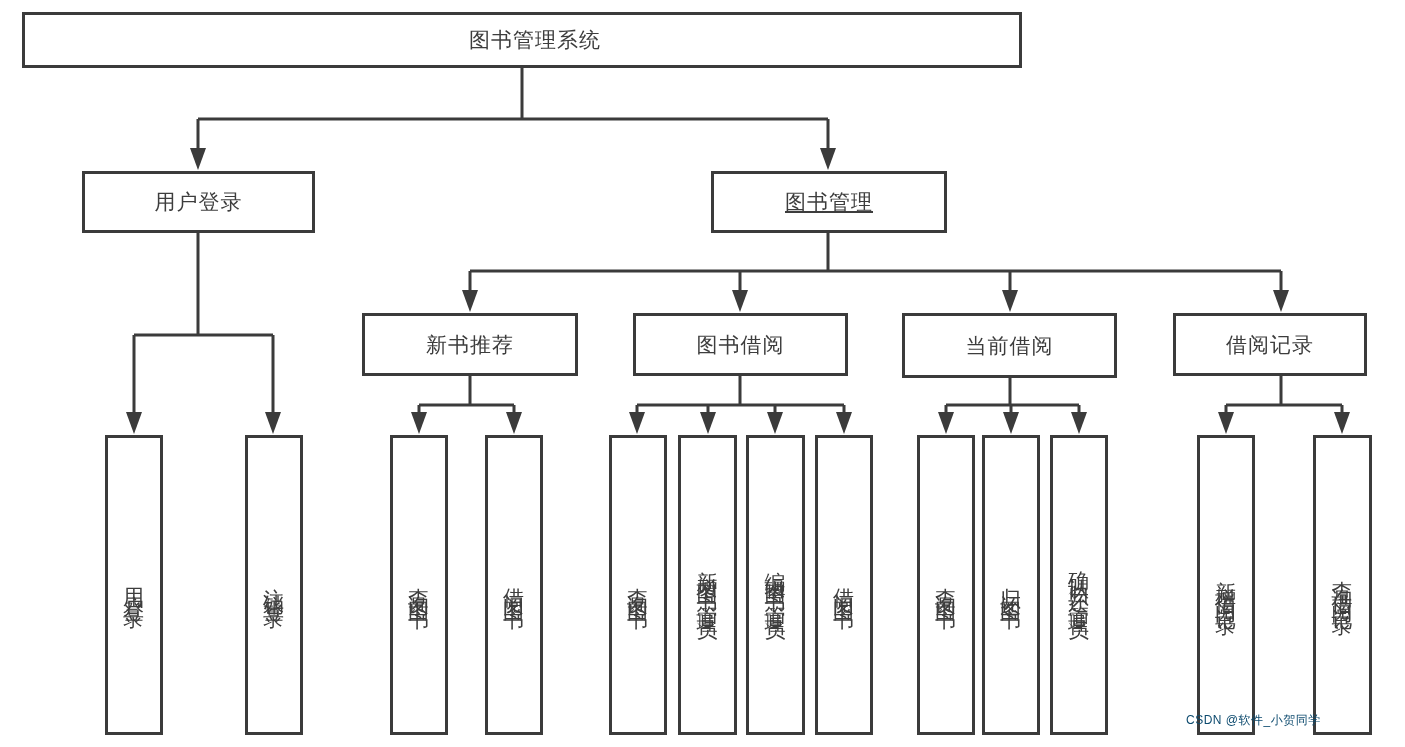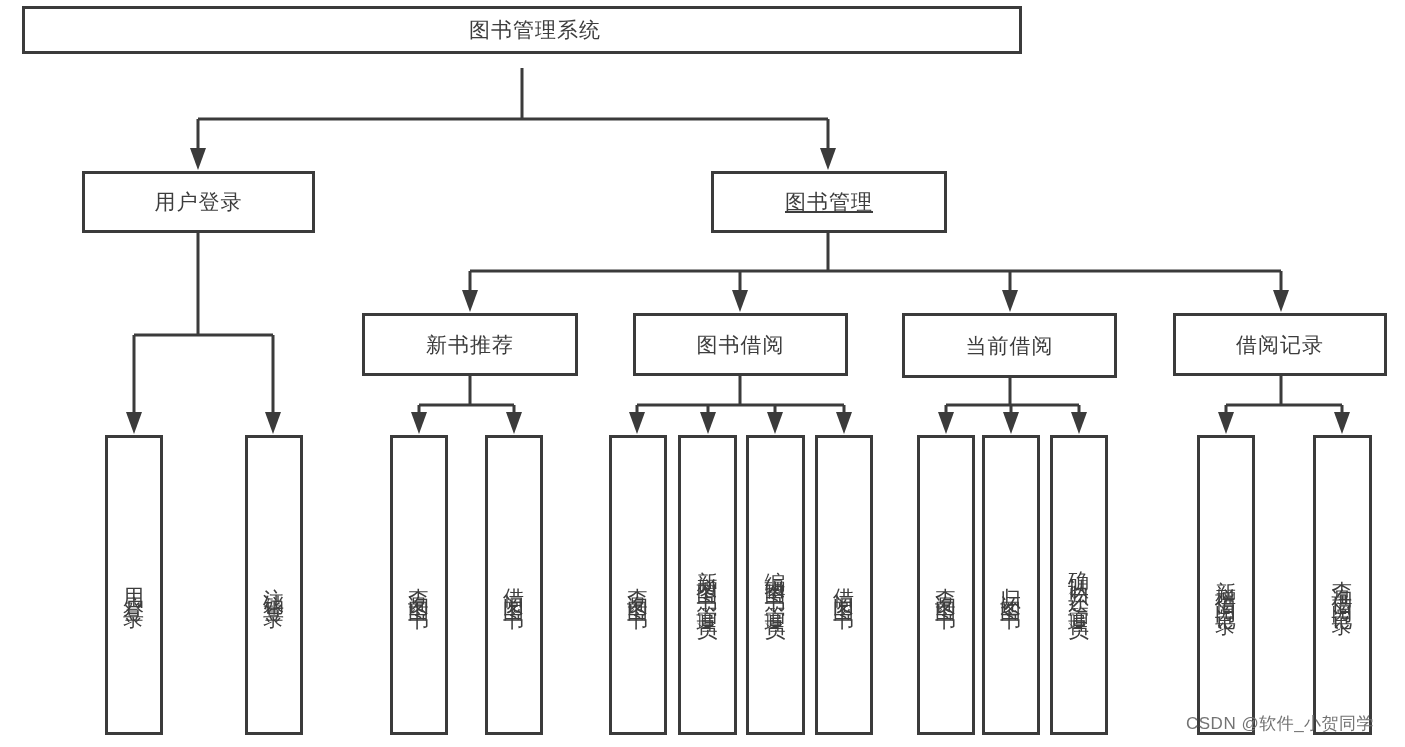--- a/index.html
+++ b/index.html
@@ -15,21 +15,21 @@
     display:flex;align-items:center;justify-content:center;
   }
   .hlabel{font-size:21px;letter-spacing:1px;white-space:nowrap;}
   .vbox{padding:4px 0;}
   .vlabel{
     writing-mode:vertical-rl;text-orientation:mixed;
     font-size:21px;letter-spacing:7px;line-height:1;white-space:nowrap;
   }
   .watermark{
     position:absolute;left:1186px;top:712px;z-index:5;
-    font-size:17px;color:#737373;white-space:nowrap;letter-spacing:0.5px;
+    font-size:12px;color:#0c4a6e;white-space:nowrap;letter-spacing:0.5px;
   }
 </style>
 </head>
 <body>
 
 <div class="stage">
 
   <svg class="connectors" viewBox="0 0 1405 747">
     <path d="M522,68 V119 M198,119 H828 M198,119 V150 M828,119 V150"></path>
     <path d="M198,233 V335 M134,335 H273 M134,335 V416 M273,335 V416"></path>
@@ -54,41 +54,41 @@
       <polygon points="767,412 783,412 775,434"></polygon>
       <polygon points="836,412 852,412 844,434"></polygon>
       <polygon points="938,412 954,412 946,434"></polygon>
       <polygon points="1003,412 1019,412 1011,434"></polygon>
       <polygon points="1071,412 1087,412 1079,434"></polygon>
       <polygon points="1218,412 1234,412 1226,434"></polygon>
       <polygon points="1334,412 1350,412 1342,434"></polygon>
     </g>
   </svg>
 
-  <div class="node hbox" style="left:22px;top:6px;width:1000px;height:48px;padding-left:26px;">
+  <div class="node hbox" style="left:22px;top:12px;width:1000px;height:56px;padding-left:26px;">
     <span class="hlabel">图书管理系统</span>
   </div>
 
   <div class="node hbox" style="left:82px;top:171px;width:233px;height:62px;">
     <span class="hlabel">用户登录</span>
   </div>
   <div class="node hbox" style="left:711px;top:171px;width:236px;height:62px;text-decoration:underline;">
     <span class="hlabel">图书管理</span>
   </div>
 
   <div class="node hbox" style="left:362px;top:313px;width:216px;height:63px;">
     <span class="hlabel">新书推荐</span>
   </div>
   <div class="node hbox" style="left:633px;top:313px;width:215px;height:63px;">
     <span class="hlabel">图书借阅</span>
   </div>
   <div class="node hbox" style="left:902px;top:313px;width:215px;height:65px;">
     <span class="hlabel">当前借阅</span>
   </div>
-  <div class="node hbox" style="left:1173px;top:313px;width:214px;height:63px;">
+  <div class="node hbox" style="left:1173px;top:313px;width:194px;height:63px;">
     <span class="hlabel">借阅记录</span>
   </div>
 
   <div class="node vbox" style="left:105px;top:435px;width:58px;height:300px;">
     <span class="vlabel">用户登录</span>
   </div>
   <div class="node vbox" style="left:245px;top:435px;width:58px;height:300px;">
     <span class="vlabel">注销登录</span>
   </div>
 

